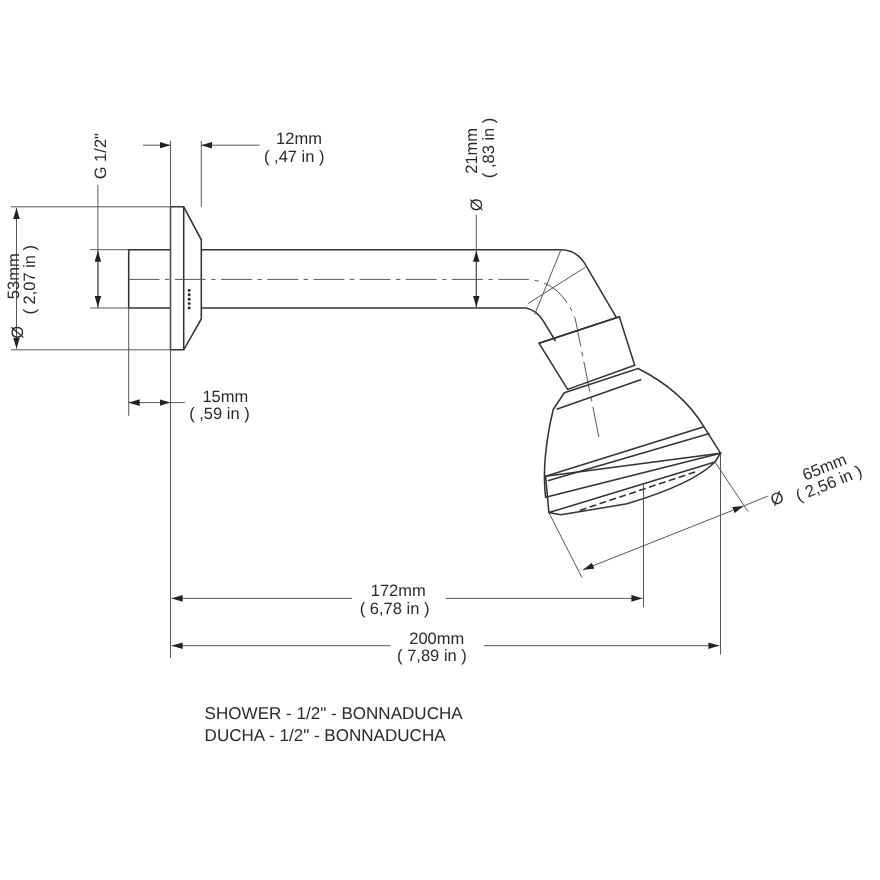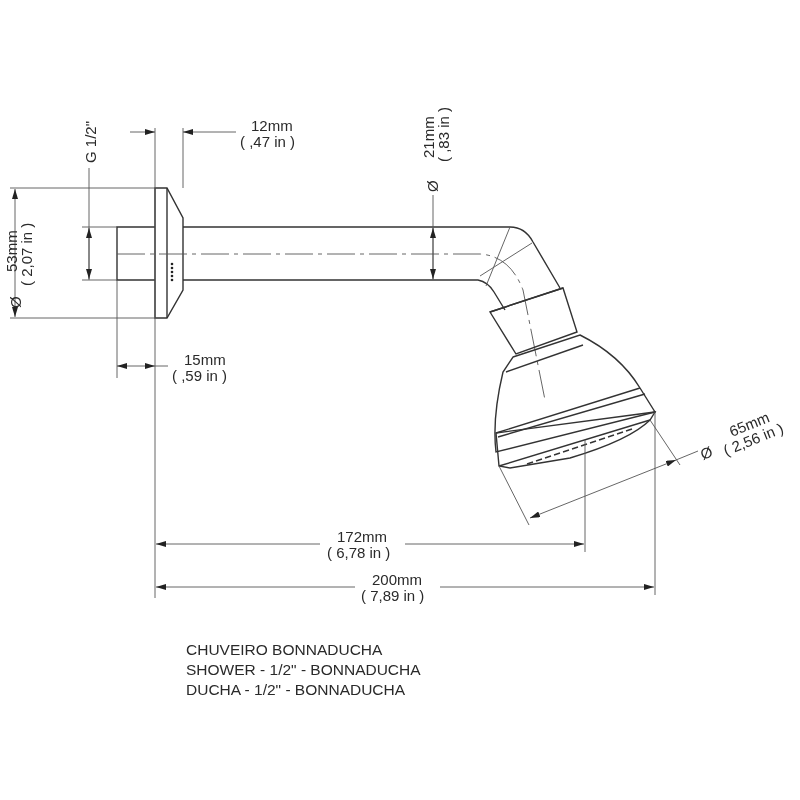--- a/index.html
+++ b/index.html
@@ -137,16 +137,15 @@
 
   <g>
     <line class="thin" x1="355" y1="587" x2="156" y2="587" marker-end="url(#arr)"></line>
     <line class="thin" x1="440" y1="587" x2="654" y2="587" marker-end="url(#arr)"></line>
     <text class="dim" x="372" y="585">200mm</text>
     <text class="dim" x="361" y="601">( 7,89 in )</text>
   </g>
 </svg>
 
 <div class="caption">
-  <div>CHUVEIRO BONNADUCHA</div>
   <div>SHOWER - 1/2" - BONNADUCHA</div>
   <div>DUCHA - 1/2" - BONNADUCHA</div>
 </div>
 
 </body></html>

